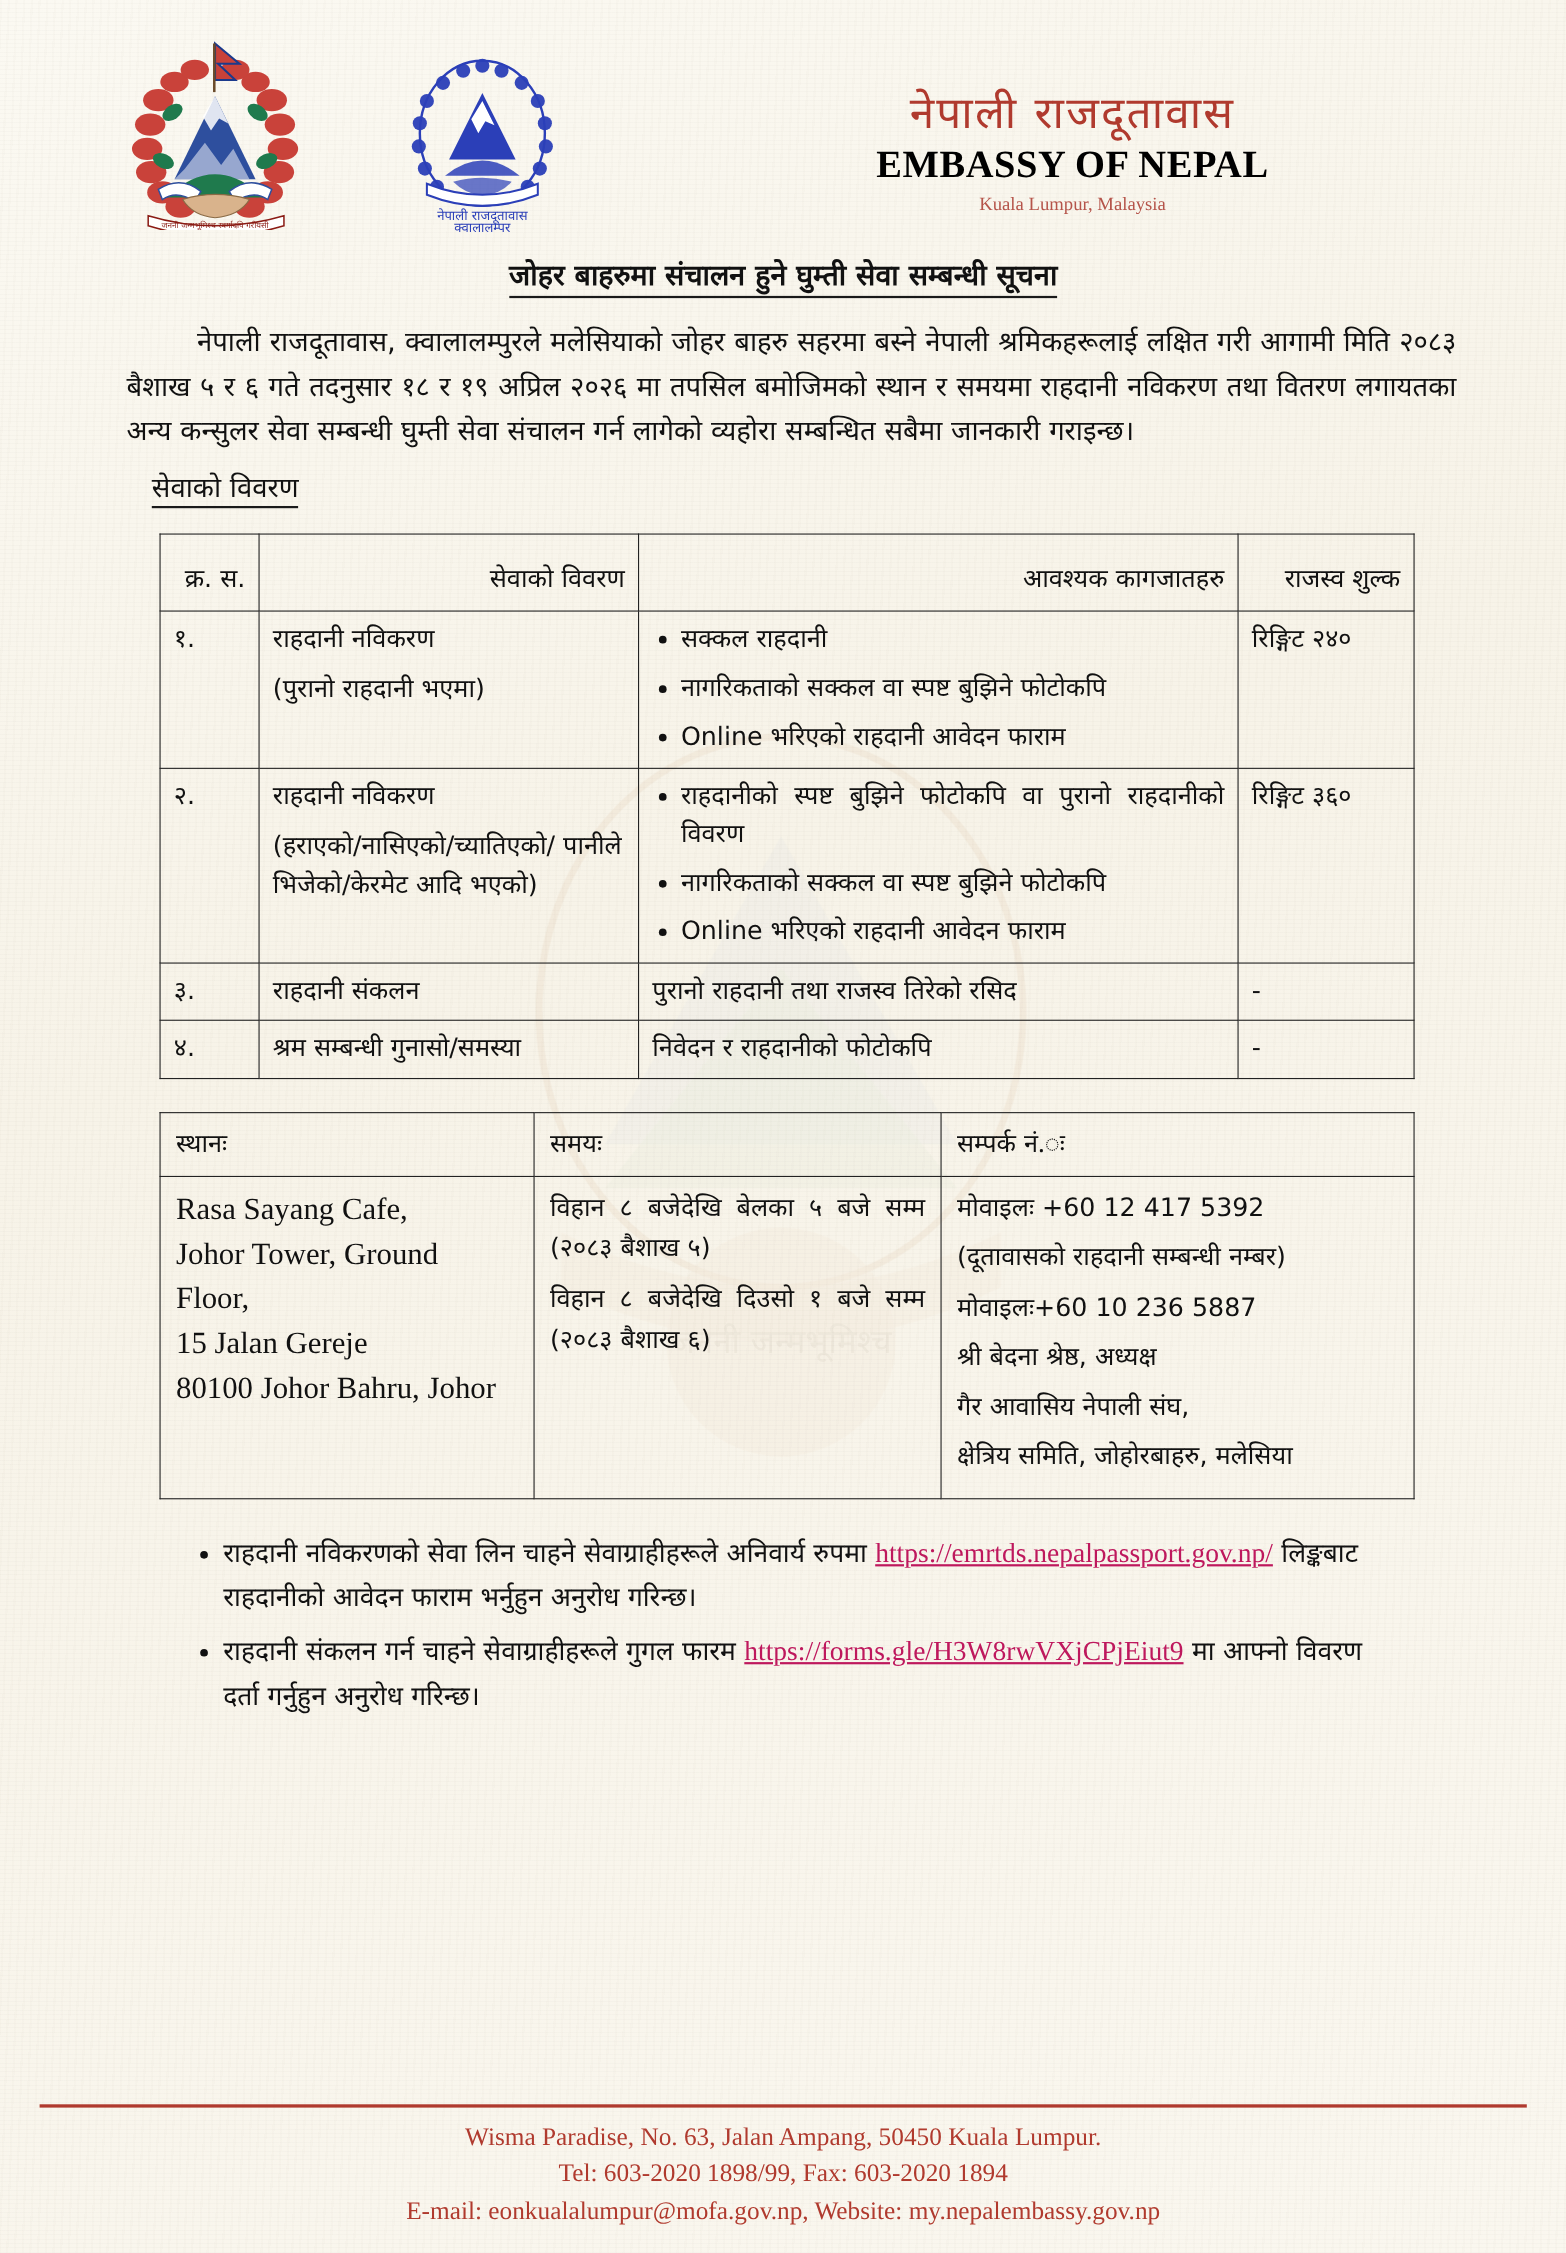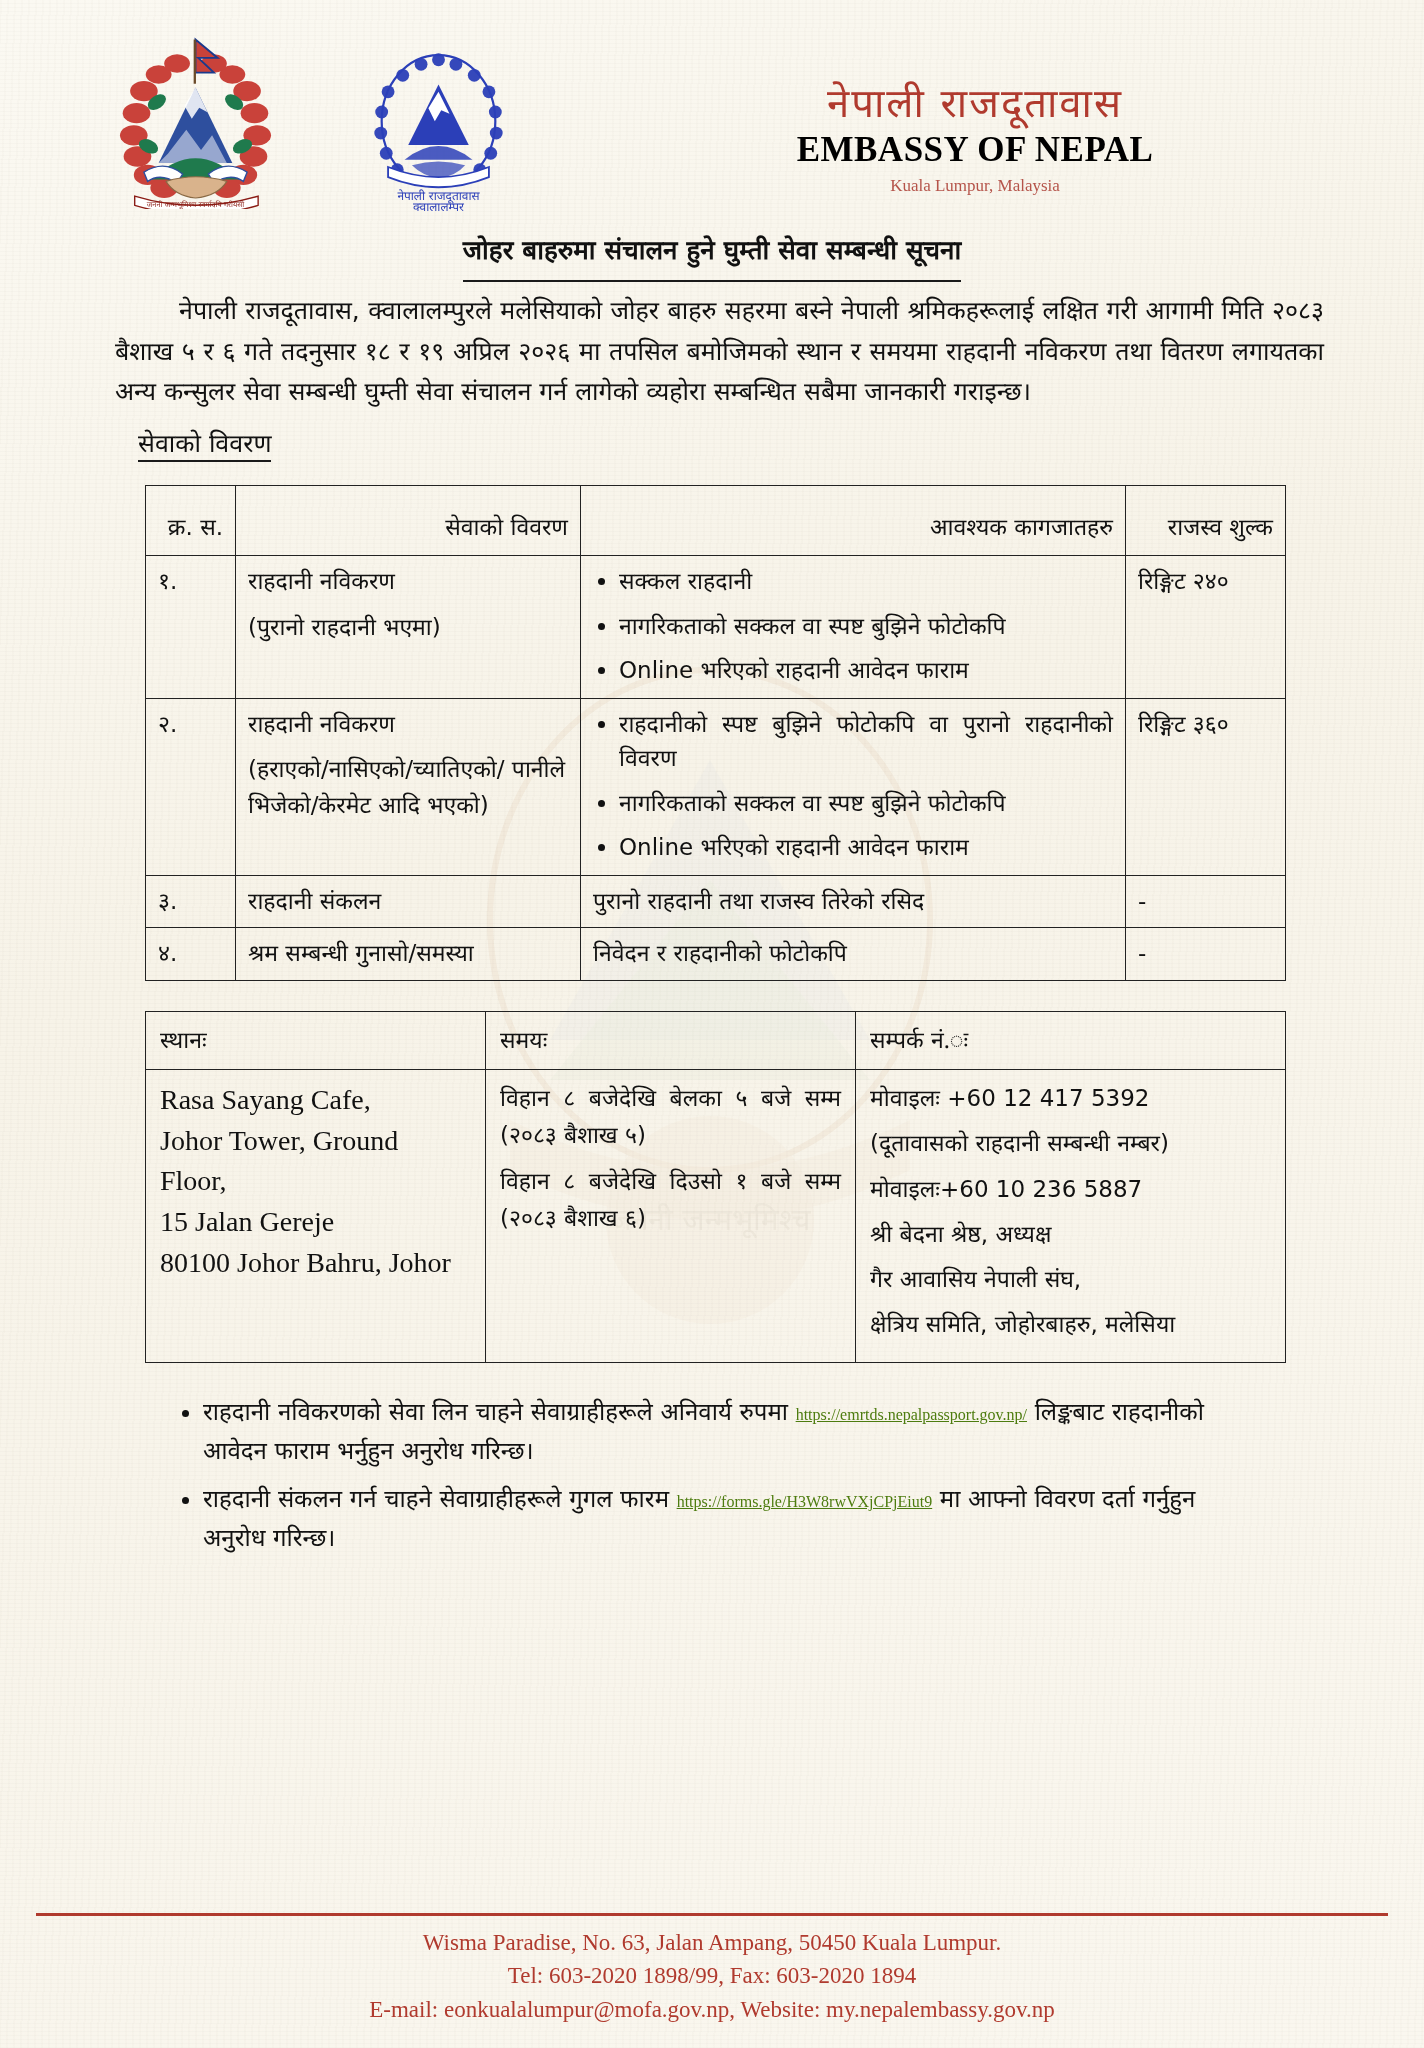--- a/index.html
+++ b/index.html
@@ -76,21 +76,21 @@
   
   .doc-title {
     text-align: center;
     font-family: "DejaVu Sans", sans-serif;
     font-size: 26px;
     font-weight: 600;
     margin: 16px 0 0 0;
   }
   .doc-title span {
     border-bottom: 2px solid #1a1a1a;
-    padding-bottom: 15px;
+    padding-bottom: 3px;
   }
 
   .body-para {
     font-family: "DejaVu Sans", sans-serif;
     font-size: 25px;
     line-height: 1.62;
     text-align: justify;
     text-justify: inter-word;
     margin: 24px 100px 0 115px;
     text-indent: 64px;
@@ -167,24 +167,24 @@
   
   .notes {
     margin: 30px 180px 0 175px;
     font-family: "DejaVu Sans", sans-serif;
     font-size: 24px;
     line-height: 1.62;
   }
   .notes ul { margin: 0; padding-left: 28px; }
   .notes li { margin-bottom: 10px; }
   a.link {
-    color: #4d7c0f;
+    color: #be185d;
     text-decoration: underline;
     font-family: "Liberation Serif", serif;
-    font-size: 16px;
+    font-size: 25px;
   }
 
   
   .footer {
     position: absolute;
     left: 0; right: 0; bottom: 22px;
     text-align: center;
     z-index: 3;
   }
   .footer-rule {

